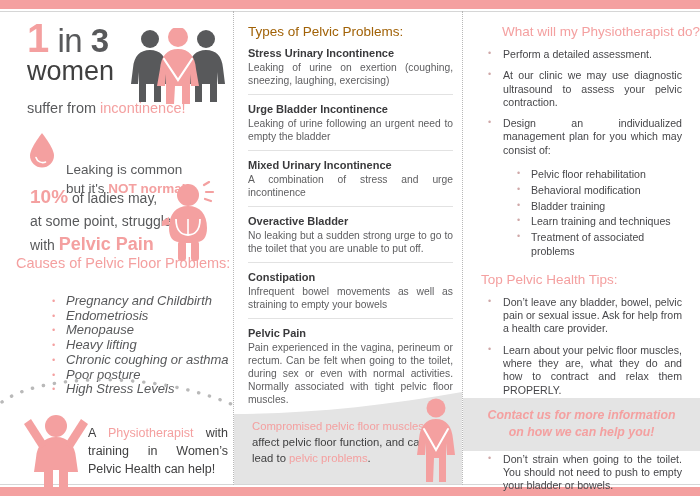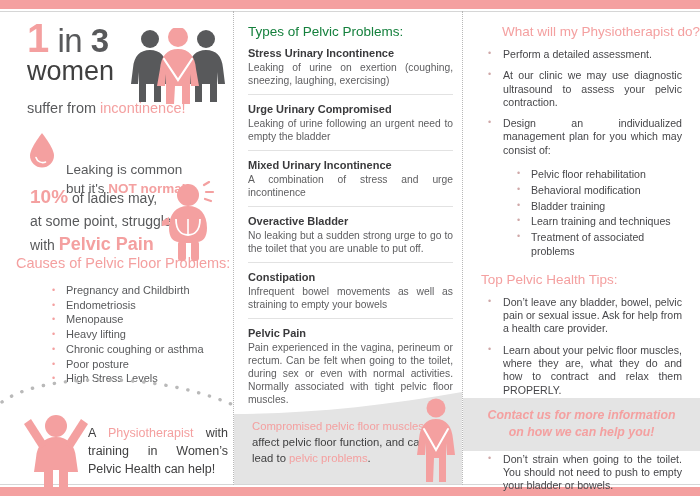--- a/index.html
+++ b/index.html
@@ -73,44 +73,45 @@
   }
   .pain-text .pct { color: #f4a0a0; font-size: 19px; font-weight: bold; }
   .pain-text .pp { color: #f4a0a0; font-size: 18px; font-weight: bold; }
   .preg { position: absolute; left: 160px; top: -4px; }
 
   .causes-title {
     position: absolute; left: 16px; top: 243px;
     font-size: 14.5px; color: #f4a0a0;
   }
   .causes-list {
-    position: absolute; left: 52px; top: 271px;
-    font-size: 11px; color: #58595b; line-height: 14.7px;
+    position: absolute; left: 52px; top: 282px;
+    font-size: 13px; color: #58595b; line-height: 14.7px;
     list-style: none;
+    font-style: italic;
   }
   .causes-list li { position: relative; padding-left: 14px; }
   .causes-list li::before {
     content: "\2022"; position: absolute; left: 0; top: 0;
     color: #f4a0a0; font-size: 9px;
   }
 
   .arc { position: absolute; left: 0; top: 364px; }
   .helper { position: absolute; left: 20px; top: 392px; }
   .helper-text {
     position: absolute; left: 88px; top: 412px;
     width: 140px; font-size: 12.5px; color: #404041; line-height: 18px;
     text-align: justify;
   }
   .helper-text .pink { color: #f4a0a0; }
 
   
   #col2 { position: absolute; left: 234px; top: 12px; width: 228px; height: 473px; overflow: hidden; }
   .c2-title {
     position: absolute; left: 14px; top: 12px;
-    font-size: 13.5px; color: #15803d;
+    font-size: 13.5px; color: #a16207;
   }
   .problems { position: absolute; left: 14px; top: 34px; width: 205px; }
   .problem { padding: 0 0 7px 0; }
   .problem + .problem { border-top: 1px solid #e2e2e2; padding-top: 7px; }
   .p-head {
     font-size: 11px; color: #3a3a3c; font-weight: bold;
     line-height: 14px; margin-bottom: 1px;
   }
   .p-body {
     font-size: 10.3px; color: #5e5e60; line-height: 13px;
@@ -269,21 +270,21 @@
   </div>
 
   <div id="col2">
     <div class="c2-title">Types of Pelvic Problems:</div>
     <div class="problems">
       <div class="problem">
         <div class="p-head">Stress Urinary Incontinence</div>
         <div class="p-body">Leaking of urine on exertion (coughing, sneezing, laughing, exercising)</div>
       </div>
       <div class="problem">
-        <div class="p-head">Urge Urinary Compromised</div>
+        <div class="p-head">Urge Bladder Incontinence</div>
         <div class="p-body">Leaking of urine following an urgent need to empty the bladder</div>
       </div>
       <div class="problem">
         <div class="p-head">Mixed Urinary Incontinence</div>
         <div class="p-body">A combination of stress and urge incontinence</div>
       </div>
       <div class="problem">
         <div class="p-head">Overactive Bladder</div>
         <div class="p-body">No leaking but a sudden strong urge to go to the toilet that you are unable to put off.</div>
       </div>

